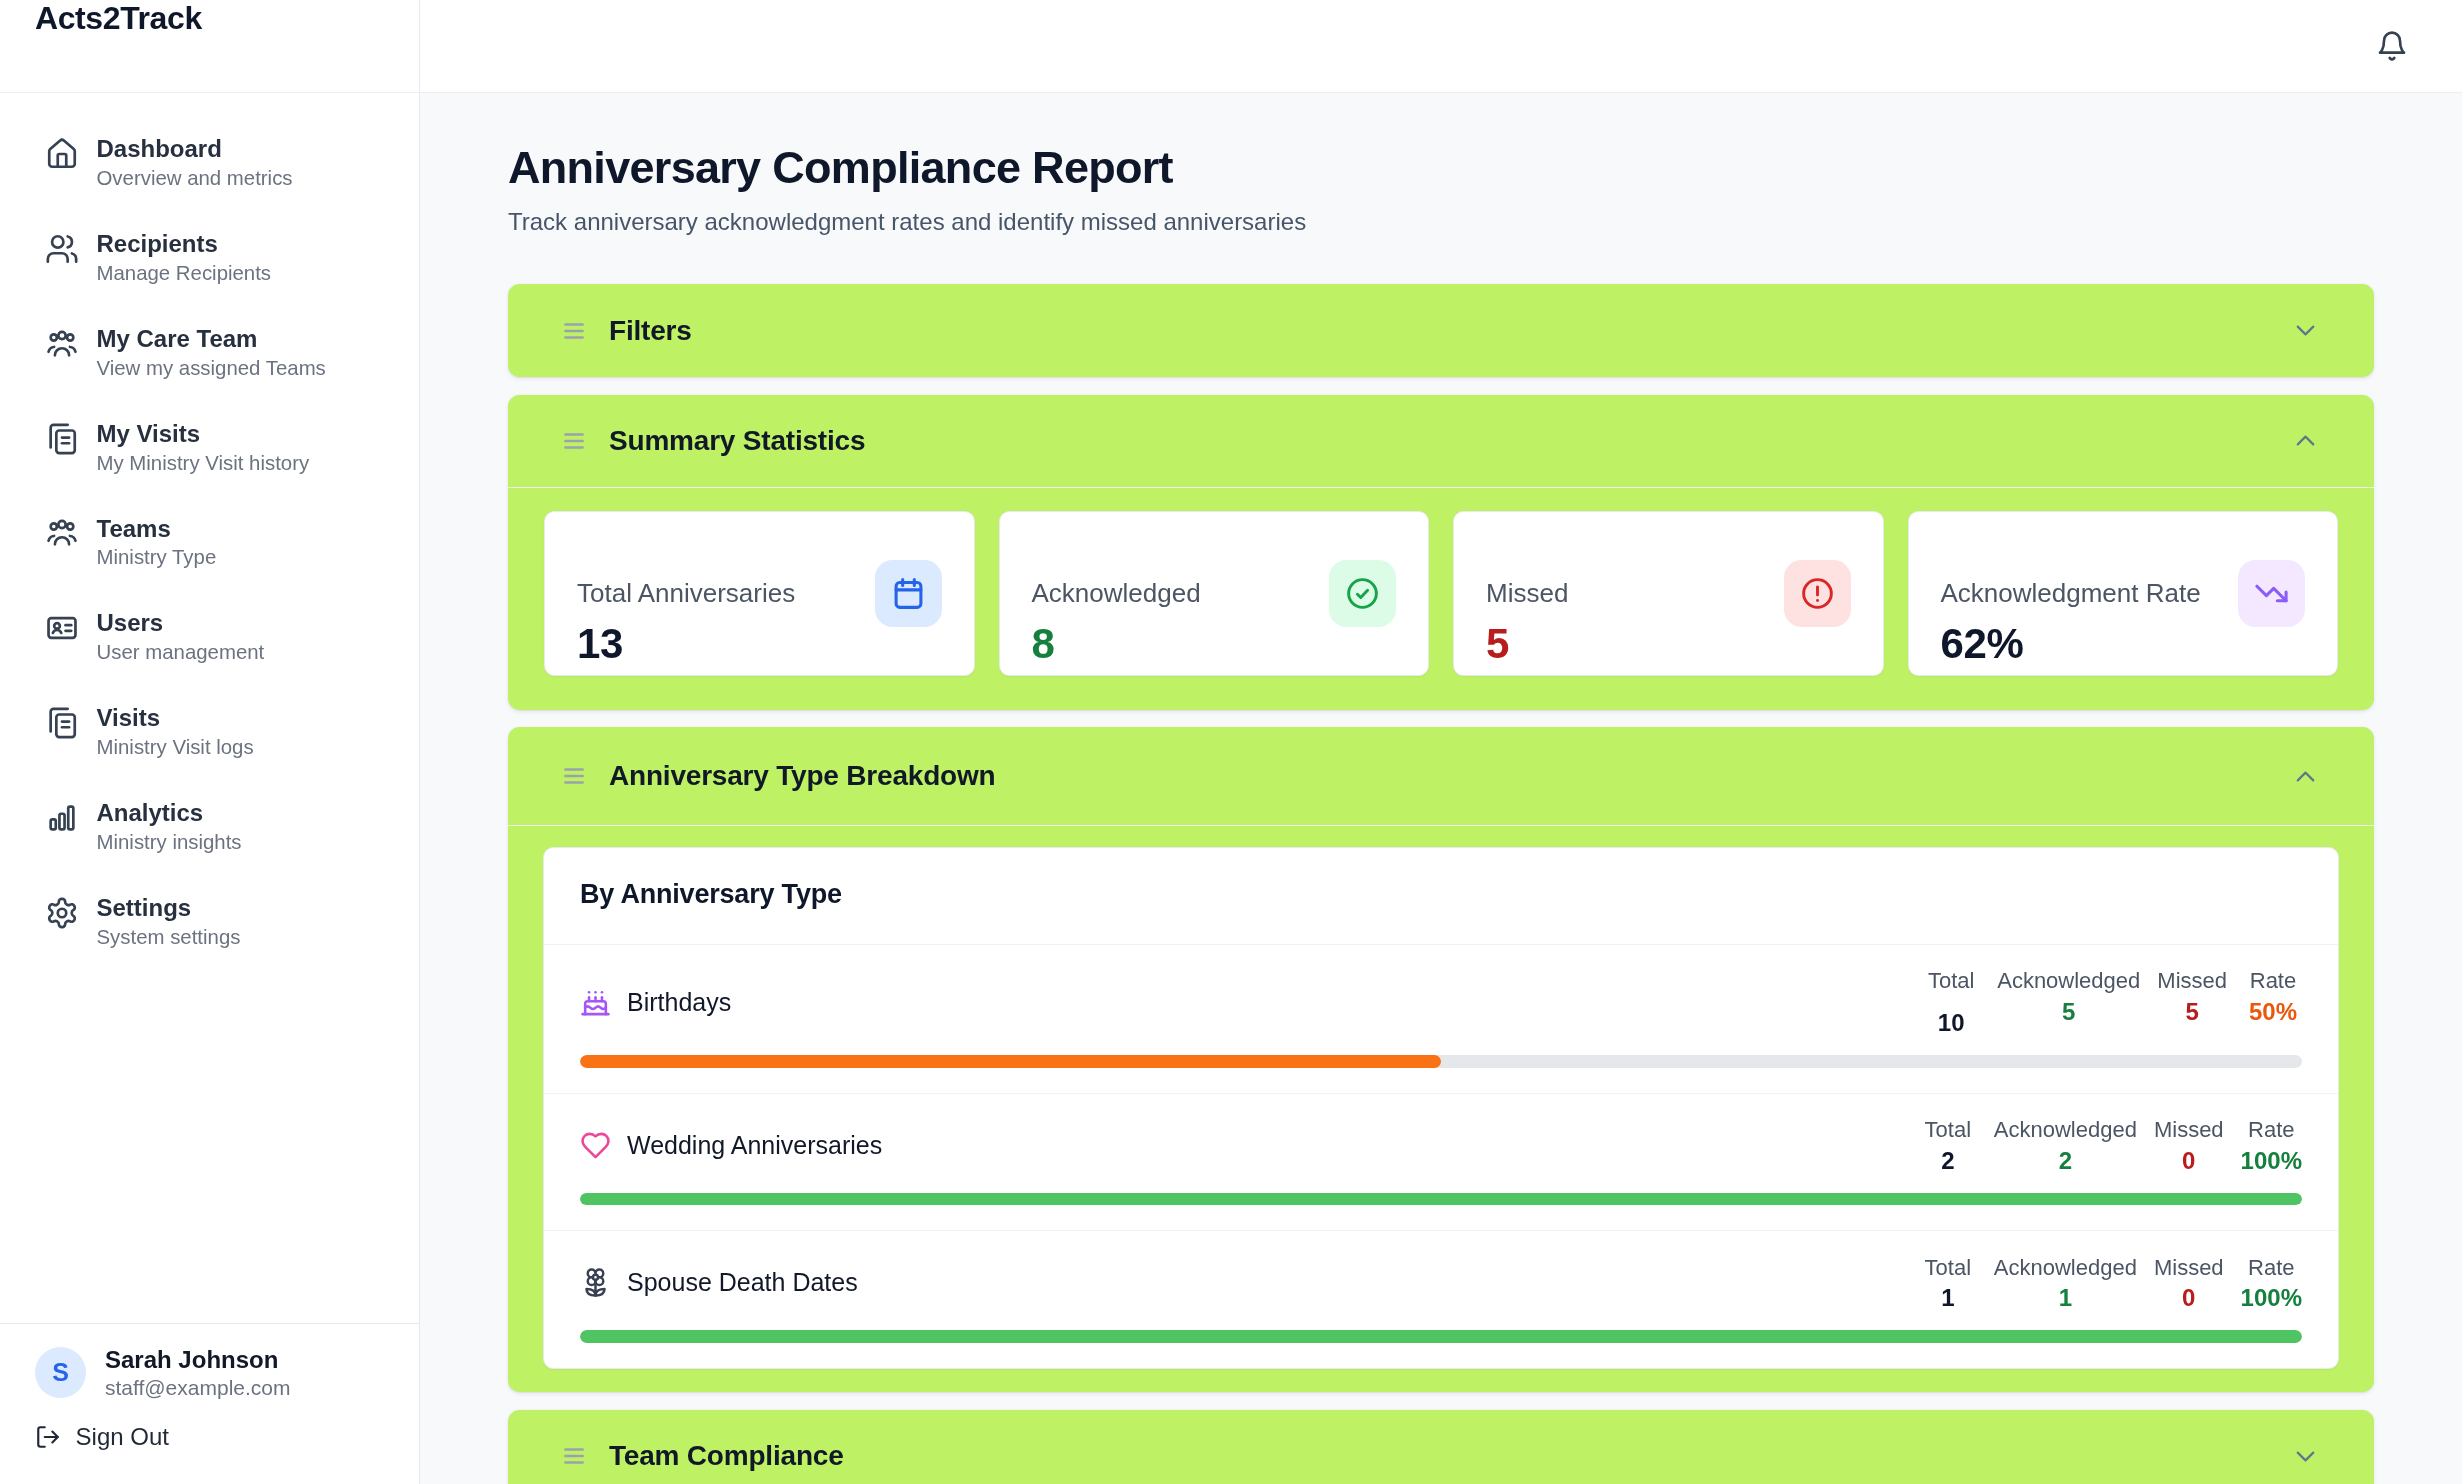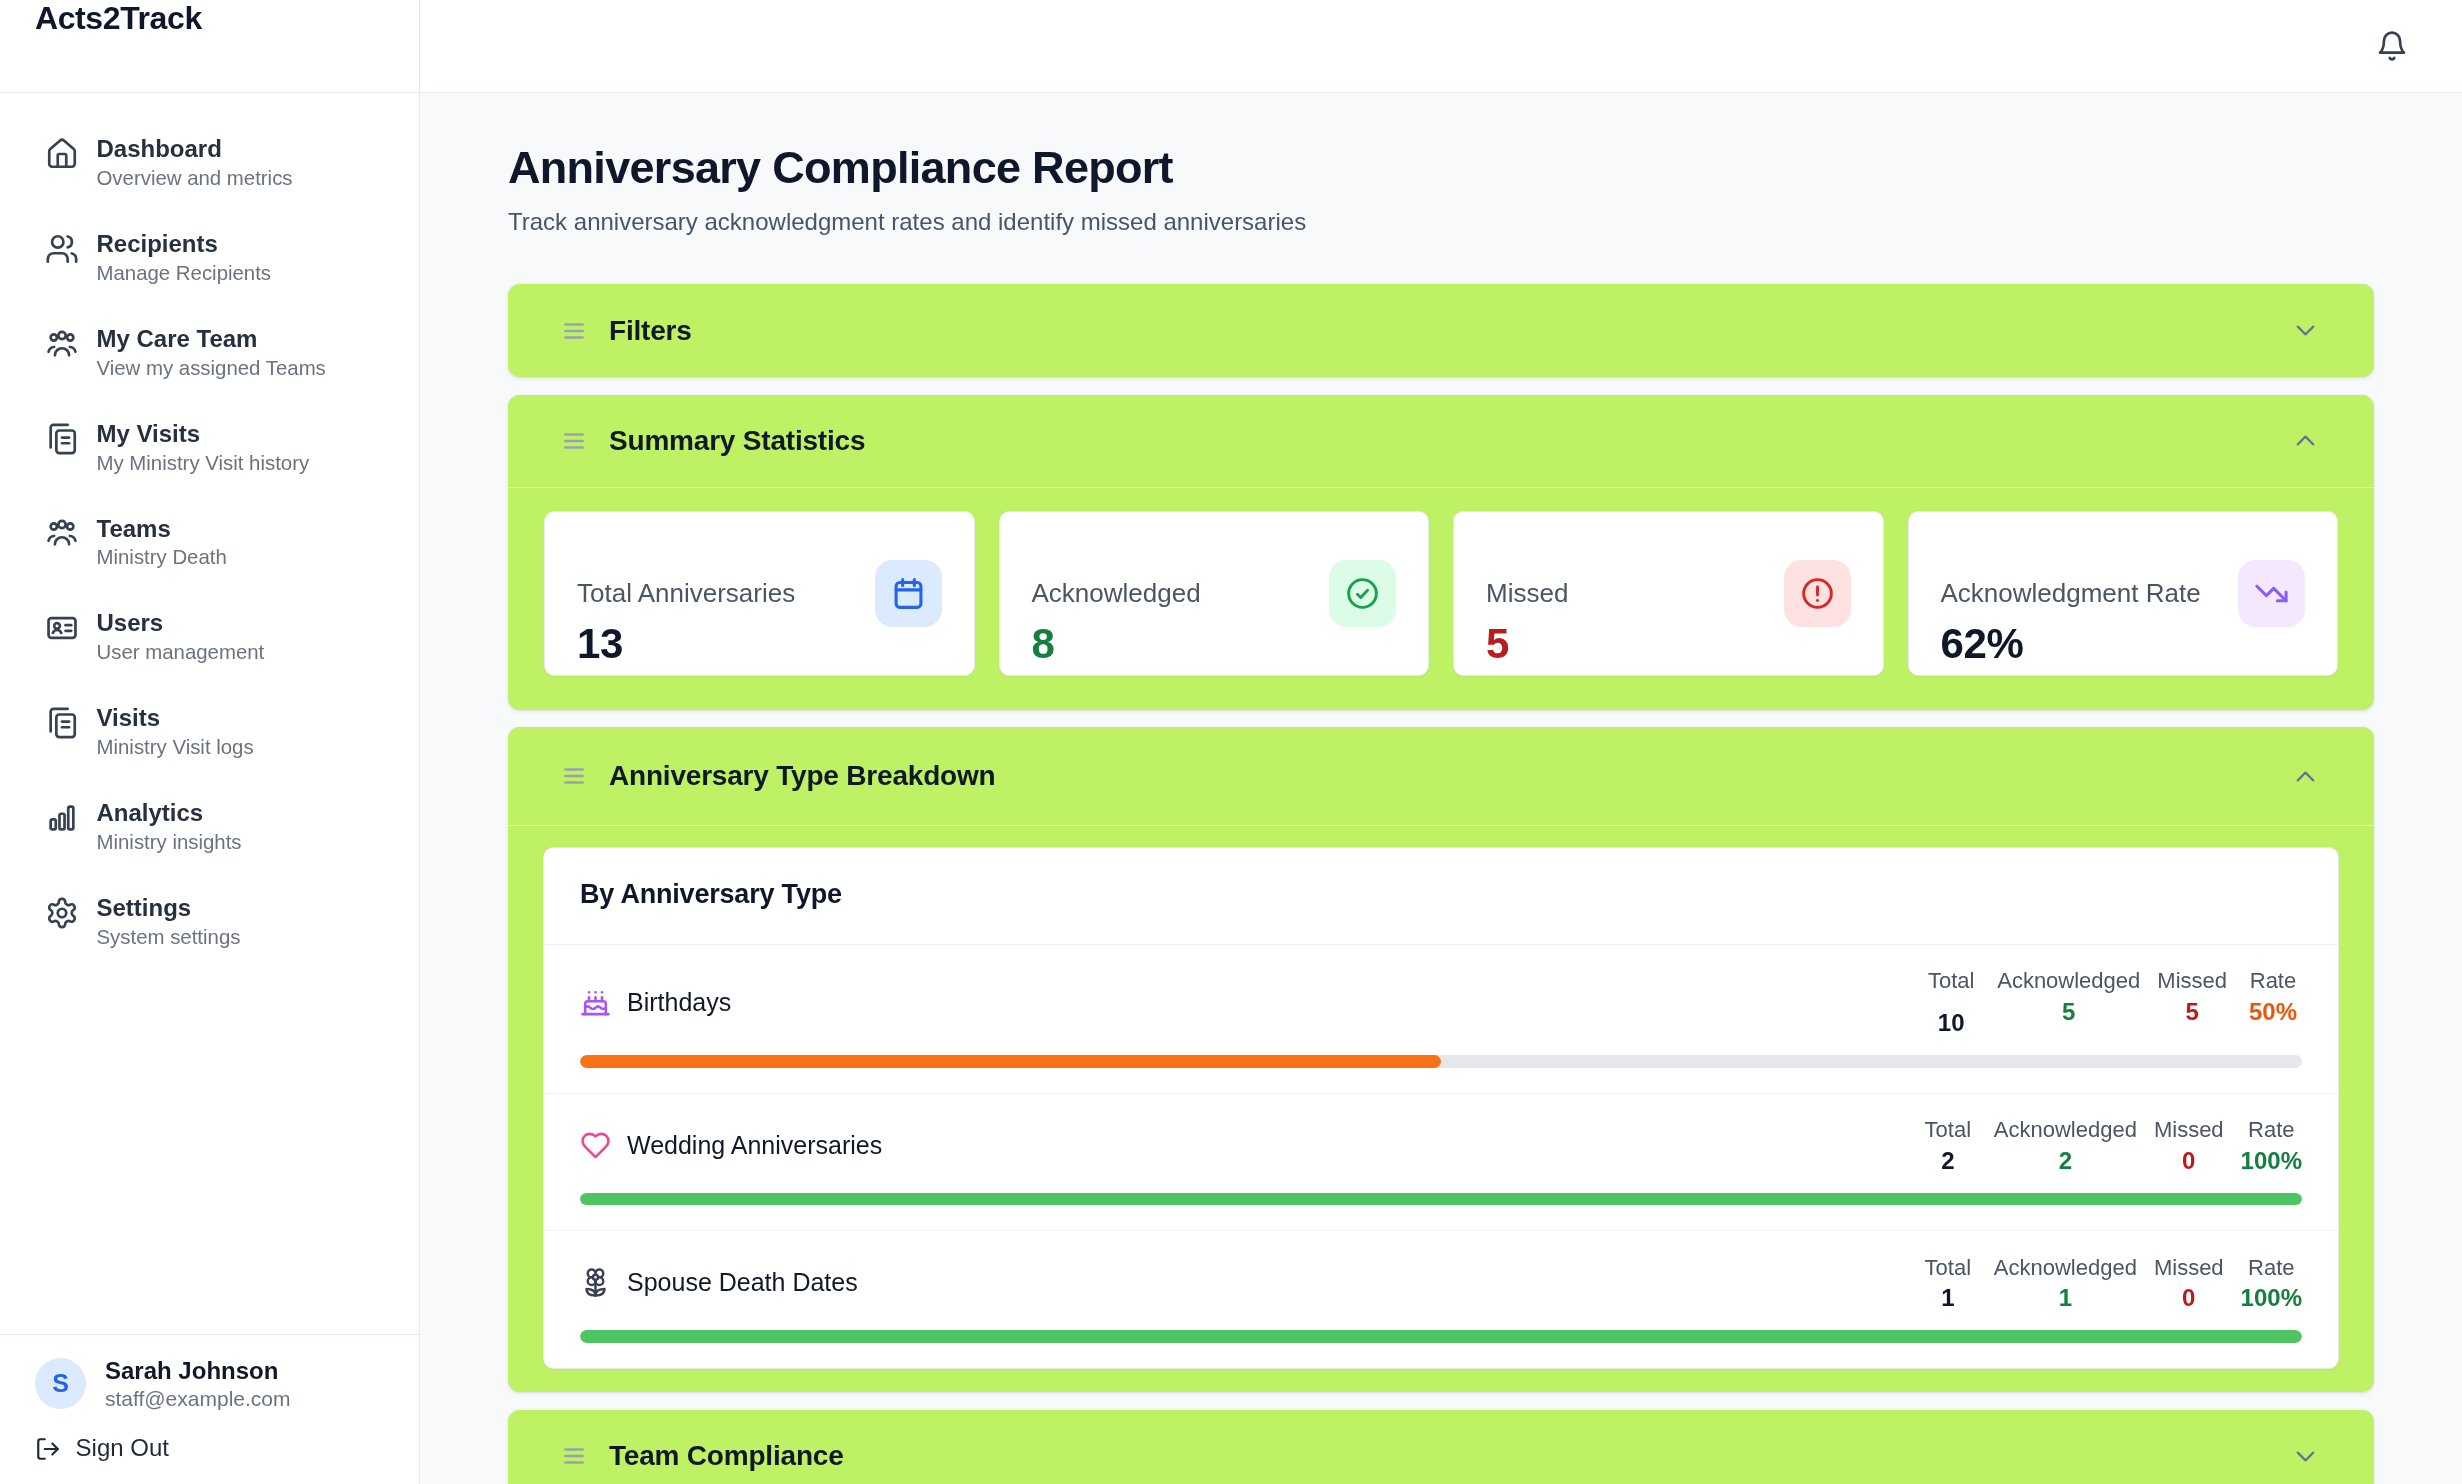--- a/index.html
+++ b/index.html
@@ -43,22 +43,22 @@
   .avatar {
     width:51px; height:51px; border-radius:50%;
     background:#dbeafe; color:#2563eb;
     font-size:25px; font-weight:700;
     display:flex; align-items:center; justify-content:center;
   }
   .user-texts { margin-left:19px; }
   .user-name { font-size:24px; font-weight:700; color:#111827; line-height:29px; }
   .user-email { font-size:21px; color:#6b7280; line-height:26px; margin-top:1.5px; }
   .signout-row {
-    display:flex; align-items:flex-end;
-    padding:22px 35px 22px 35px; cursor:pointer;
+    display:flex; align-items:center;
+    padding:22px 35px 33px 35px; cursor:pointer;
   }
   .signout-icon { width:26px; height:26px; color:#1f2937; }
   .signout-icon svg { width:26px; height:26px; }
   .signout-label { font-size:24px; font-weight:500; color:#1f2937; margin-left:14.6px; }
 
   
   .main-col { flex:1; display:flex; flex-direction:column; height:100%; }
   .topbar {
     height:93px; background:#ffffff;
     border-bottom:0.7px solid #eceef2;
@@ -208,21 +208,21 @@
             <circle cx="12" cy="6" r="2.6"></circle>
             <circle cx="6.2" cy="7.4" r="2.2"></circle>
             <circle cx="17.8" cy="7.4" r="2.2"></circle>
             <path d="M7 20a5 5 0 0 1 10 0"></path>
             <path d="M2.5 17.5a4.4 4.4 0 0 1 3.9-3.4"></path>
             <path d="M21.5 17.5a4.4 4.4 0 0 0-3.9-3.4"></path>
           </svg>
       </span>
       <span class="nav-texts">
         <div class="nav-title">Teams</div>
-        <div class="nav-sub">Ministry Death</div>
+        <div class="nav-sub">Ministry Type</div>
       </span>
     </div>
 
     <div class="nav-item">
       <span class="nav-icon">
         <svg viewBox="0 0 24 24" fill="none" stroke="currentColor" stroke-width="1.9" stroke-linecap="round" stroke-linejoin="round">
             <rect x="2.5" y="5" width="19" height="14" rx="2"></rect>
             <circle cx="8.5" cy="10.5" r="2"></circle>
             <path d="M5.5 15.5a3.2 3.2 0 0 1 6 0"></path>
             <path d="M14.5 10h4"></path>

